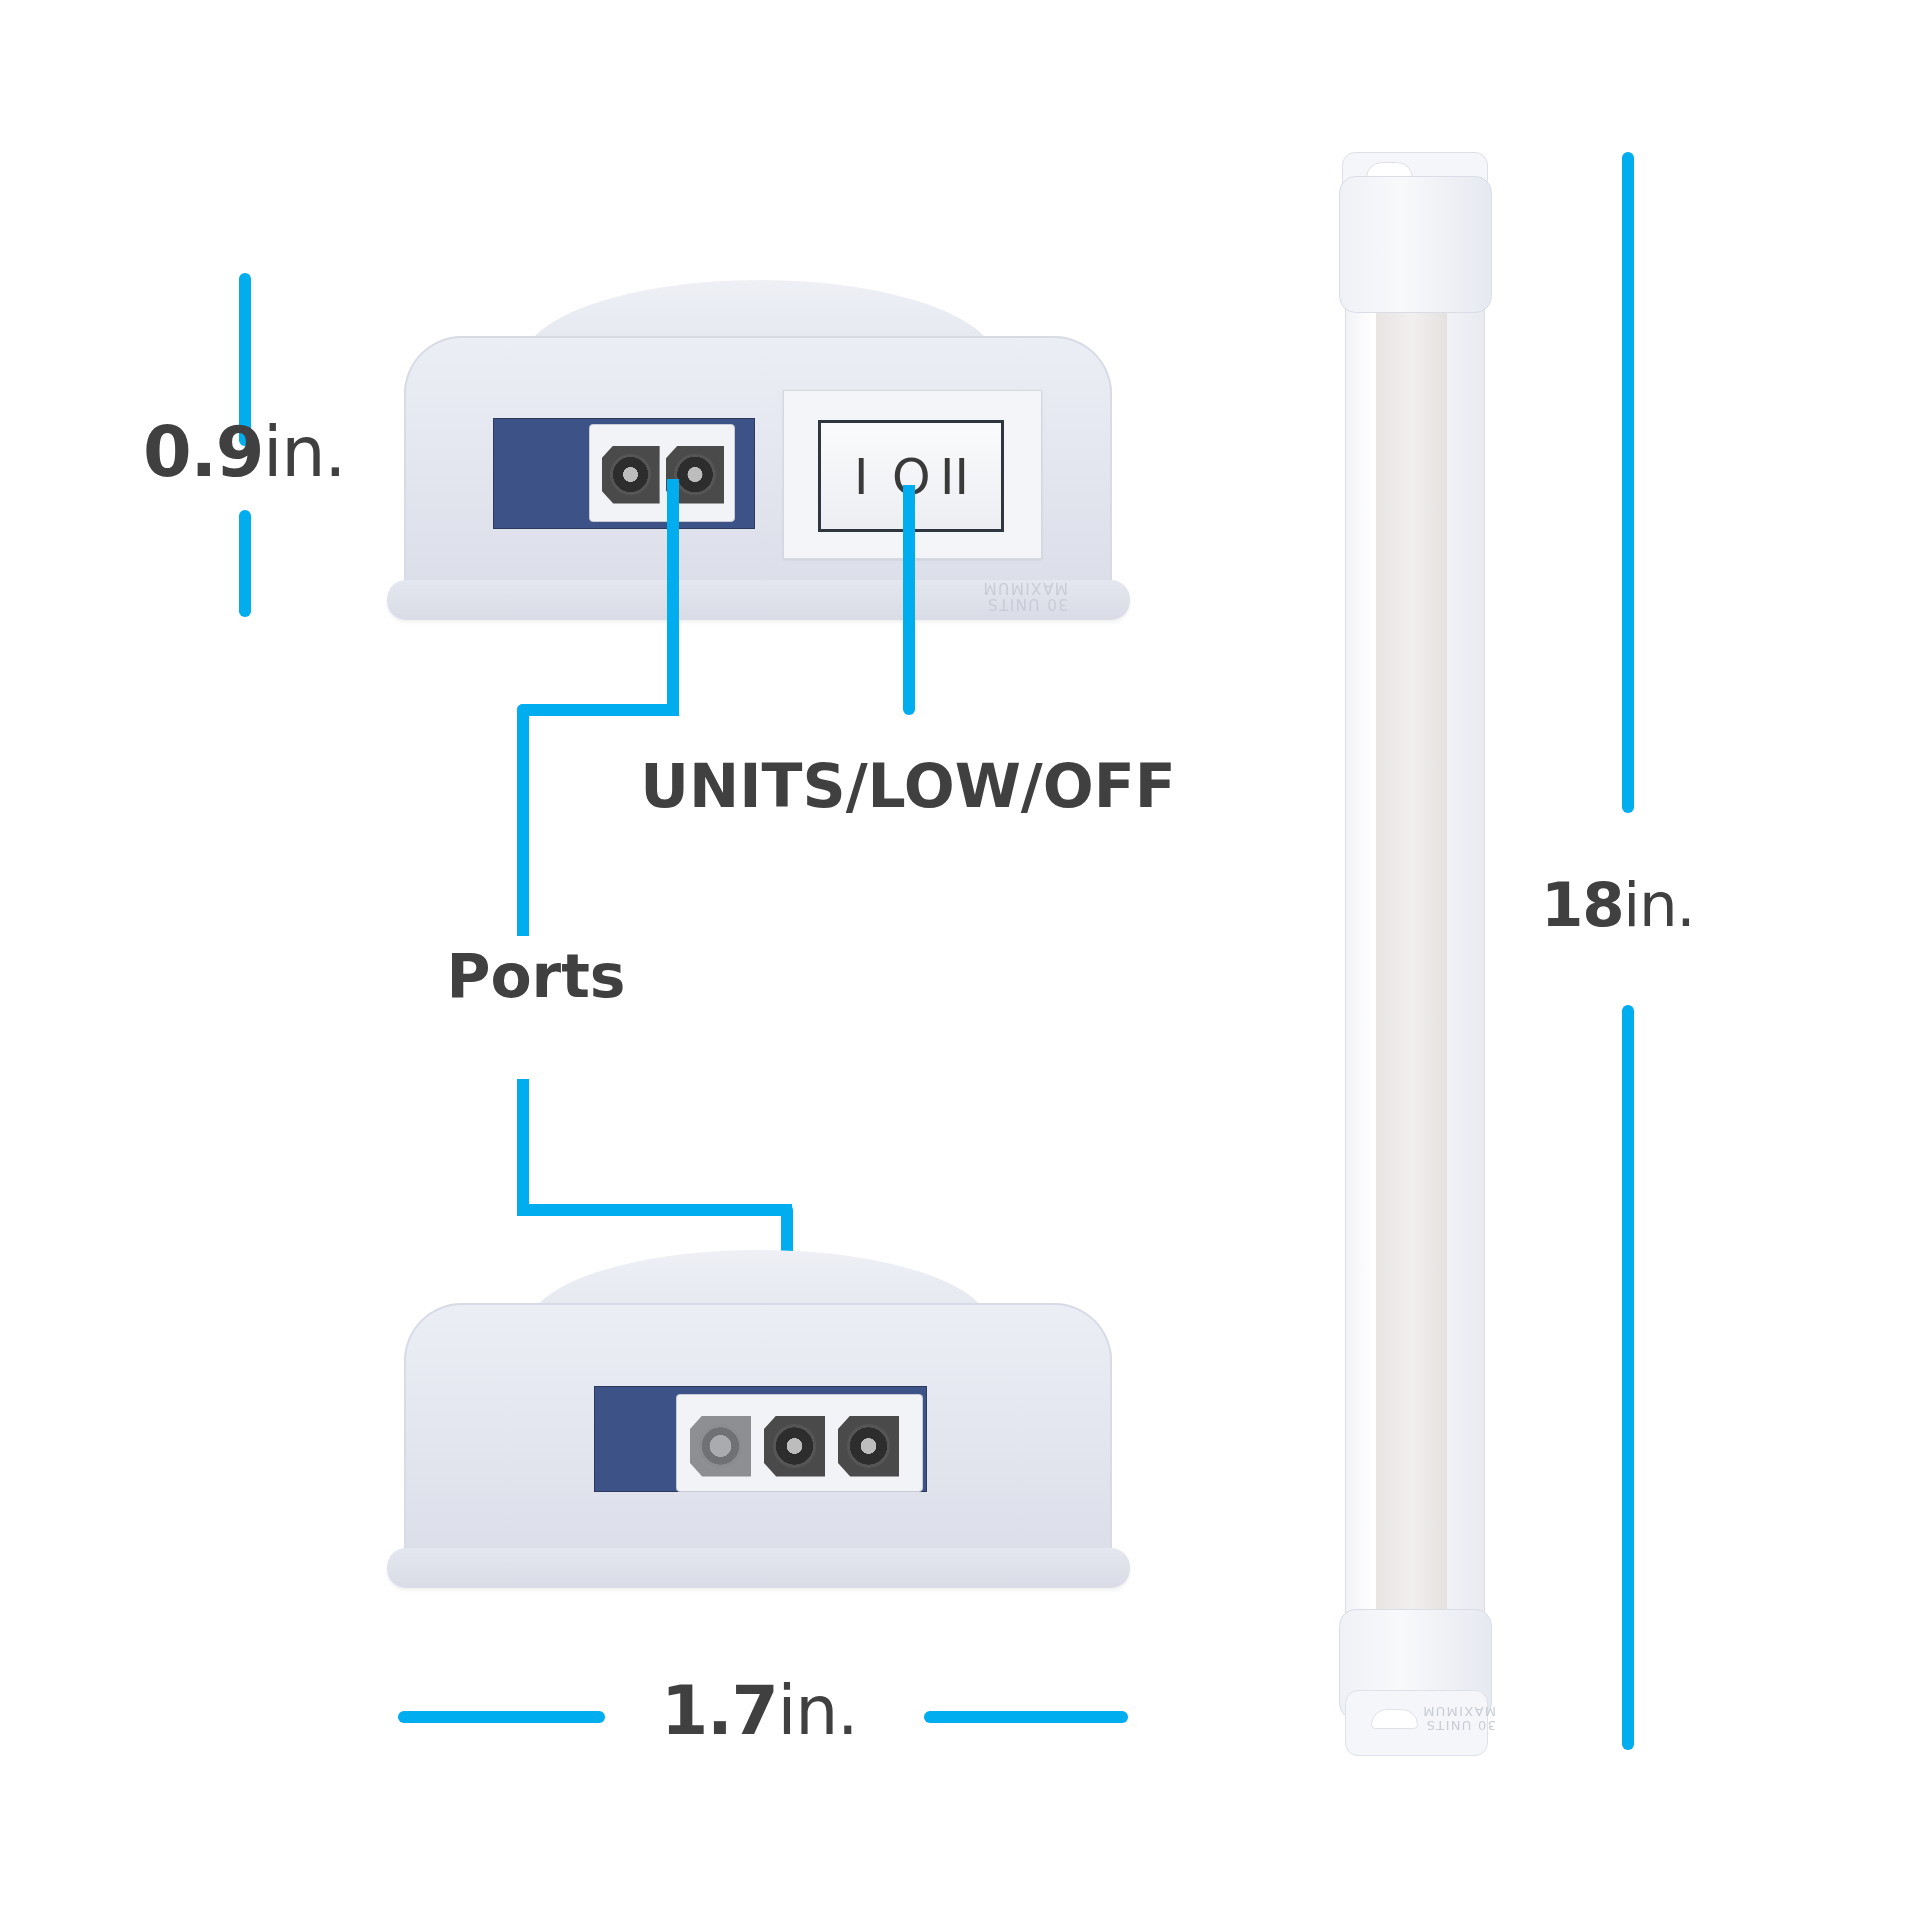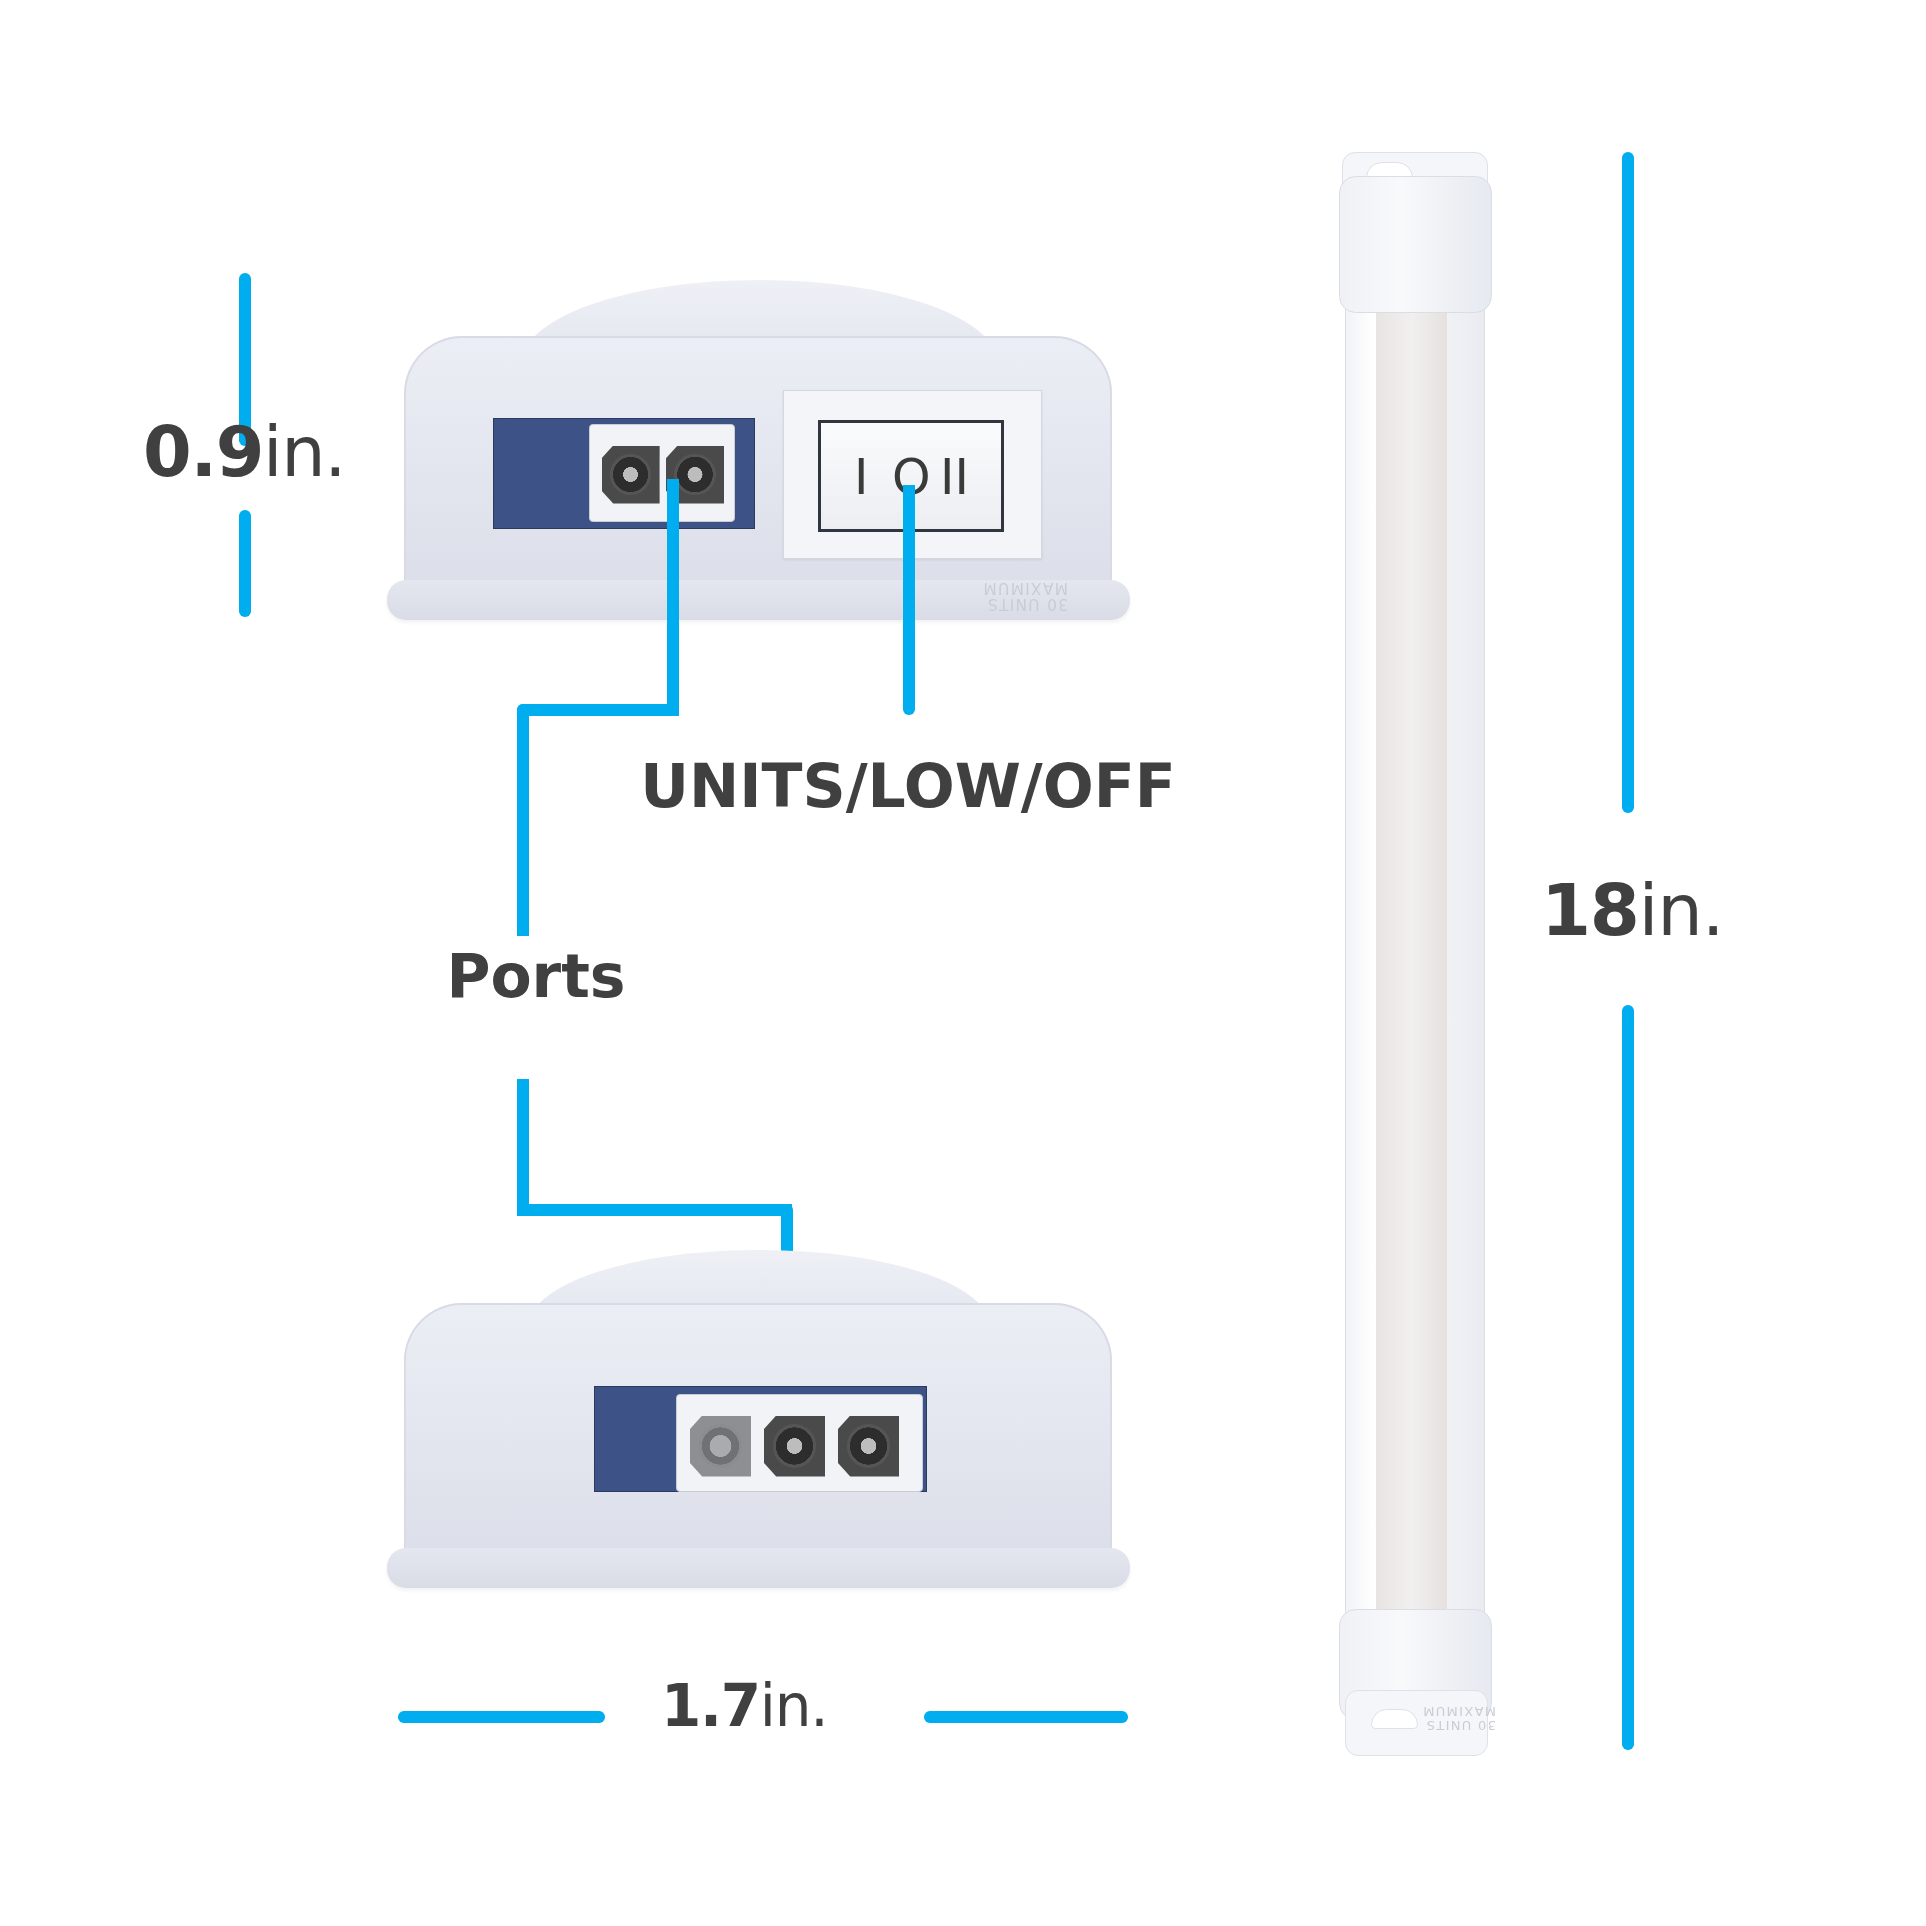--- a/index.html
+++ b/index.html
@@ -104,21 +104,21 @@
         <div class="ring"></div>
       </div>
     <div class="socket" style="left:161px; top:20.5px; width:61px; height:61px;">
         <div class="ring"></div>
       </div>
   </div>
 </div>
 
 <div class="dim-line" style="left:398px; top:1711px; width:207px; height:11.6px;"></div>
 <div class="dim-line" style="left:924px; top:1711px; width:204px; height:11.6px;"></div>
-<div class="dim-text" style="left:661px; top:1677px; font-size:58px;text-align:right;">
+<div class="dim-text" style="left:661px; top:1677px; font-size:68px;text-align:right;">
   <span class="num">1.7</span><span class="unit">in.</span>
 </div>
 
 <div class="abs" style="left:1339px; top:152px; width:154px; height:1602px;">
   <div class="bar-tab" style="left:3.2px; top:0; width:144px; height:77px;">
     <div class="keyhole" style="left:22.5px; top:9px; width:45px; height:18px;"></div>
   </div>
   <div class="bar-rail" style="left:6.4px; top:116px; width:138px; height:1374px;"></div>
   <div class="bar-lens" style="left:37px; top:128px; width:71px; height:1348px;"></div>
   <div class="bar-cap" style="left:0; top:24.4px; width:151px; height:135px;"></div>
@@ -127,16 +127,16 @@
     <div class="keyhole" style="left:24.4px; top:18px; width:45px; height:18px;"></div>
     <div class="emboss" style="left:76px; top:14px; font-size:13px;">
       <div>30 UNITS</div>
       <div>MAXIMUM</div>
     </div>
   </div>
 </div>
 
 <div class="dim-line" style="left:1622px; top:152px; width:11.6px; height:661px;"></div>
 <div class="dim-line" style="left:1622px; top:1005px; width:11.6px; height:745px;"></div>
-<div class="dim-text" style="left:1541px; top:874px; font-size:72px;">
+<div class="dim-text" style="left:1541px; top:874px; font-size:61px;">
   <span class="num">18</span><span class="unit">in.</span>
 </div>
 
 
 </body></html>

